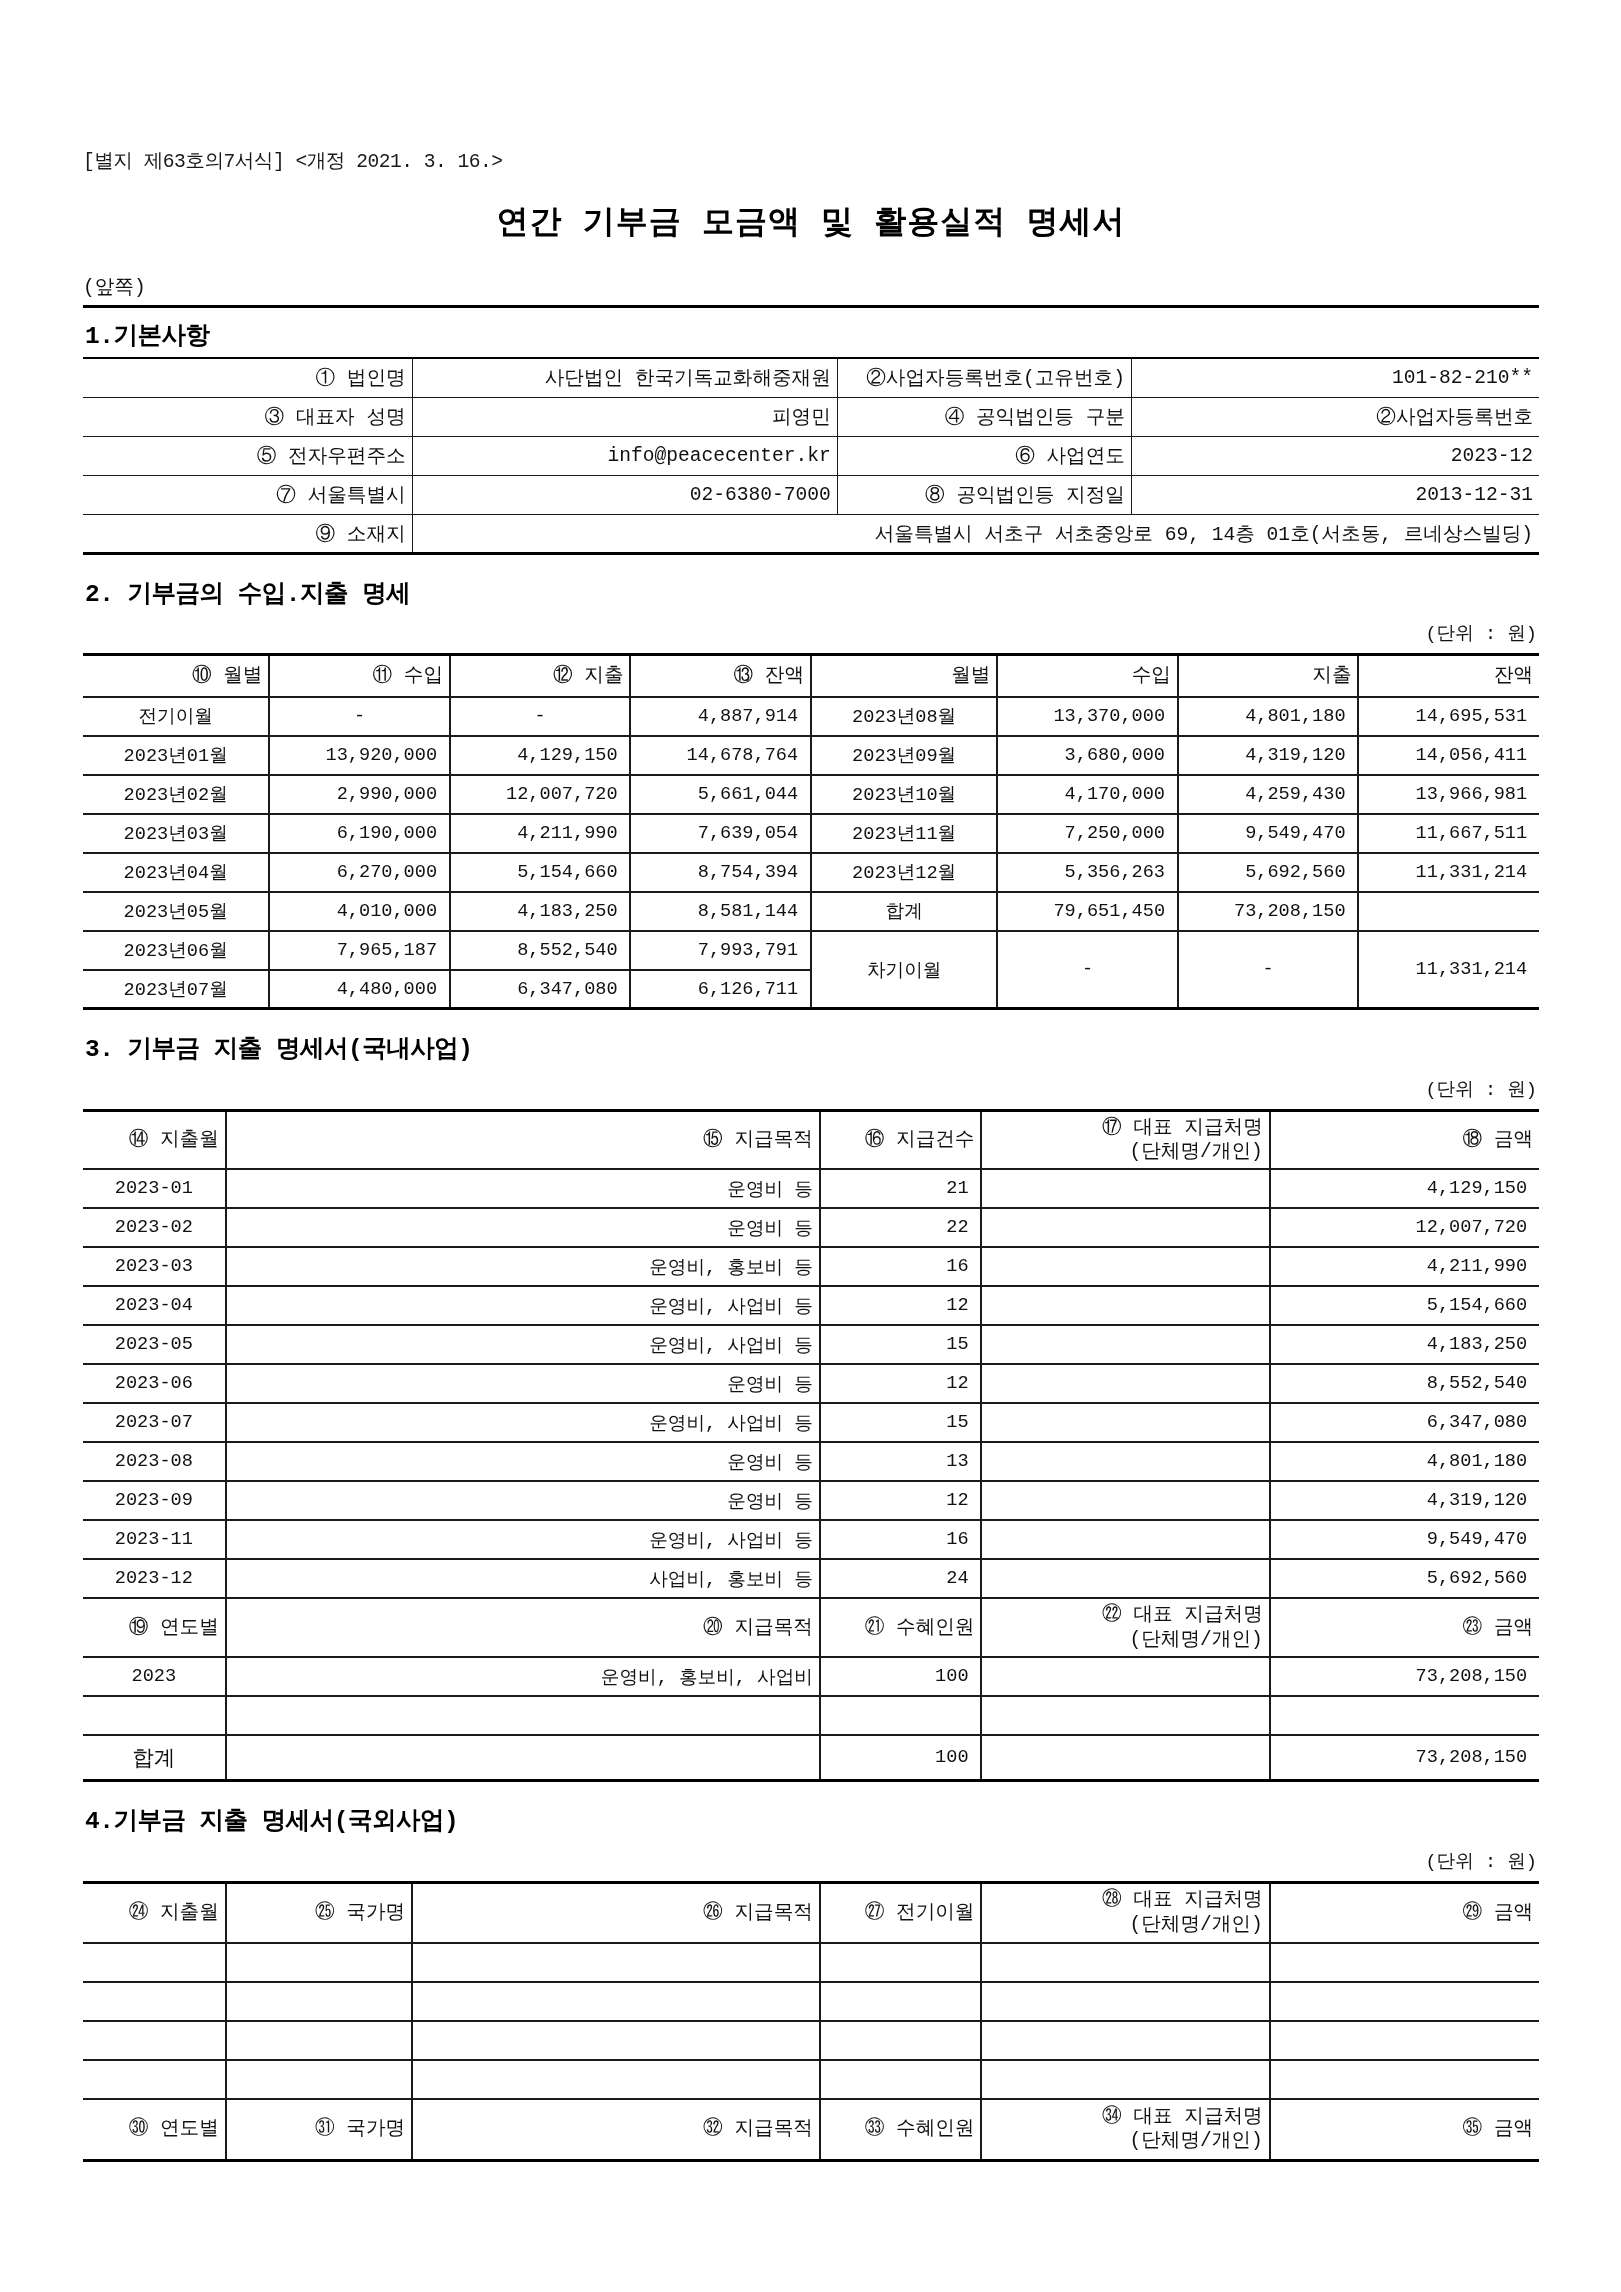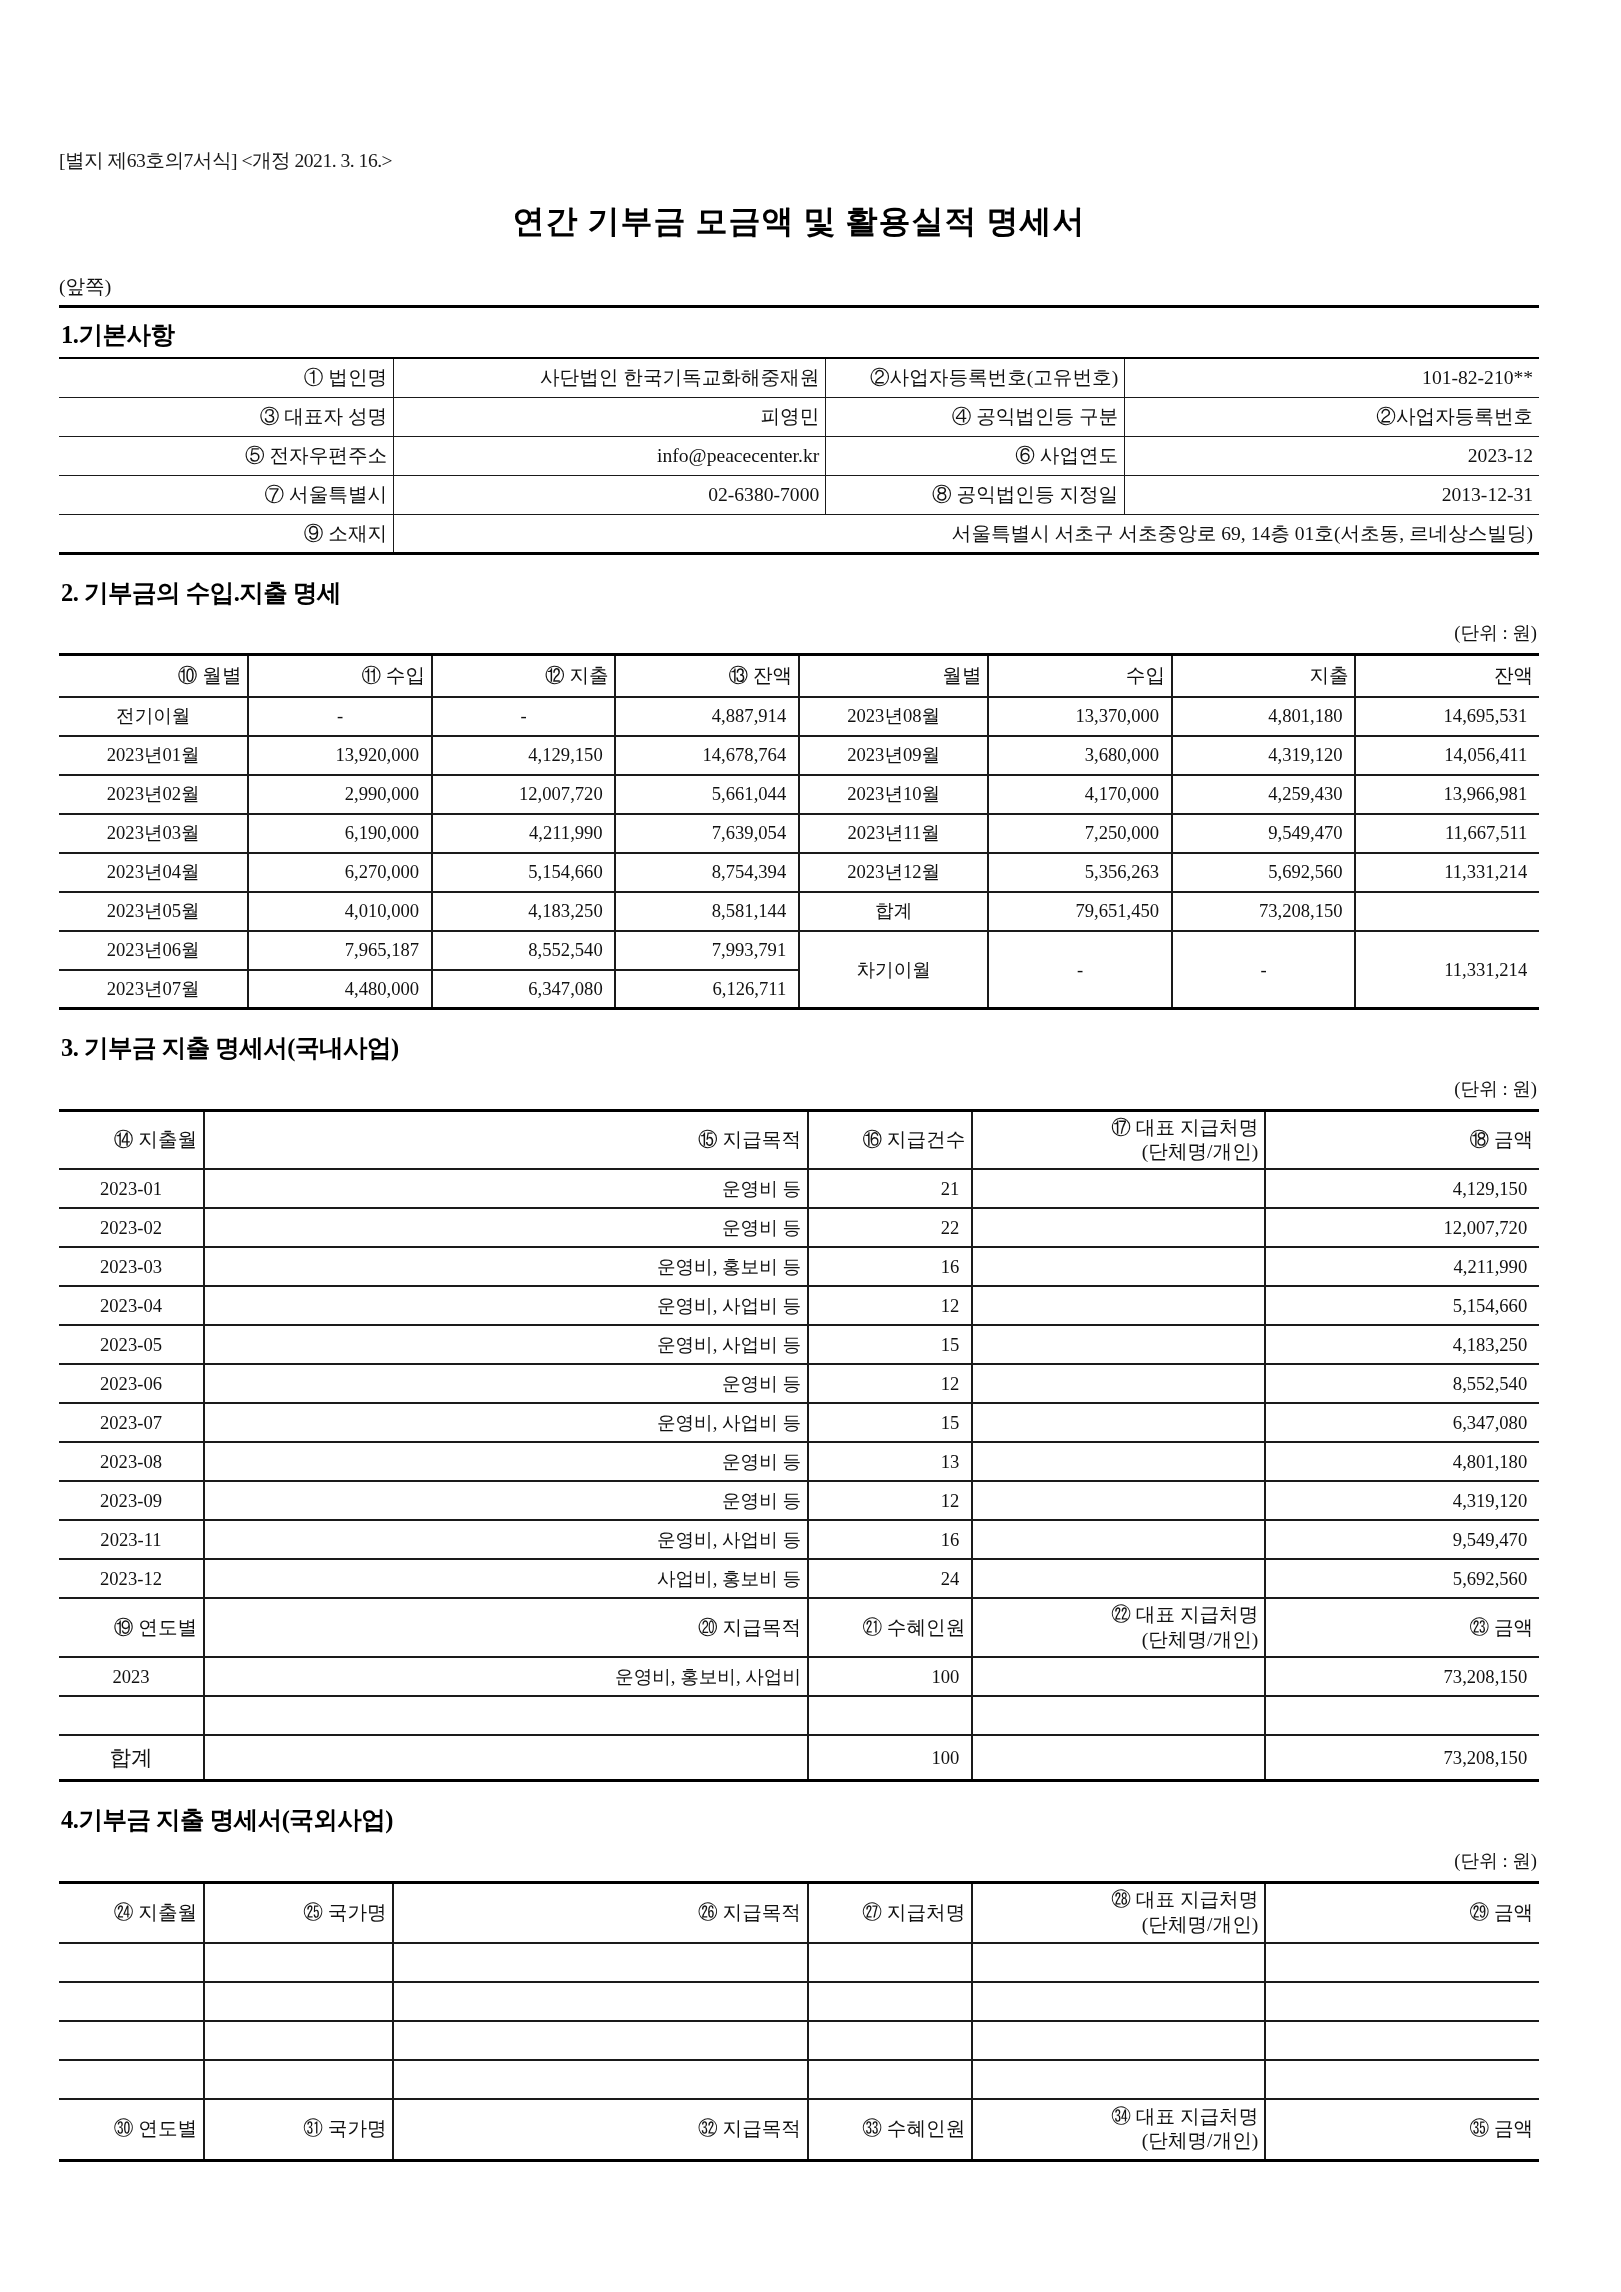--- a/index.html
+++ b/index.html
@@ -1,19 +1,19 @@
 <!DOCTYPE html>
 <html><head>
 <meta charset="utf-8">
 <style>
   html,body{margin:0;padding:0;background:#888;}
   .page{
     width:1621px;height:2293px;background:#ffffff;margin:0 auto;
-    font-family:Liberation Serif, serif;color:#111;
-    box-sizing:border-box;padding:147px 82px 0 59px;overflow:hidden;position:relative;
+    font-family:Liberation Mono, monospace;color:#111;
+    box-sizing:border-box;padding:147px 82px 0 83px;overflow:hidden;position:relative;
   }
   .notice{font-size:19.6px;color:#1a1a1a;letter-spacing:-0.5px;}
   .title{text-align:center;font-size:32px;font-weight:bold;letter-spacing:1px;margin:25.5px 0 0 0;color:#000;}
   .front-label{text-align:left;font-size:19.6px;margin:29px 2px 5.9px 0;}
   .toprule{border-top:3.9px solid #000;height:0;}
   h2{font-size:24.5px;font-weight:bold;margin:9.8px 0 5.9px 2px;letter-spacing:-0.5px;color:#000;}
   .unit{text-align:right;font-size:18.6px;margin:11.8px 2px 6.9px 0;}
   table{width:100%;border-collapse:collapse;table-layout:fixed;
         border-left:hidden;border-right:hidden;}
   td{border:2px solid #1a1a1a;font-size:18.6px;overflow:hidden;white-space:pre-line;
@@ -328,21 +328,21 @@
         <col style="width:28%">
         <col style="width:11.1%">
         <col style="width:19.8%">
         <col style="width:18.5%">
     </colgroup>
     <tbody>
         <tr>
           <td class="hd a-c">㉔ 지출월</td>
           <td class="hd a-c">㉕ 국가명</td>
           <td class="hd a-c">㉖ 지급목적</td>
-          <td class="hd a-c">㉗ 지급처명</td>
+          <td class="hd a-c">㉗ 전기이월</td>
           <td class="hd a-c">㉘ 대표 지급처명
 (단체명/개인)</td>
           <td class="hd a-c">㉙ 금액</td>
         </tr>
         <tr>
           <td class="a-c"></td>
           <td class="a-c"></td>
           <td class="a-c"></td>
           <td class="a-c"></td>
           <td class="a-c"></td>

